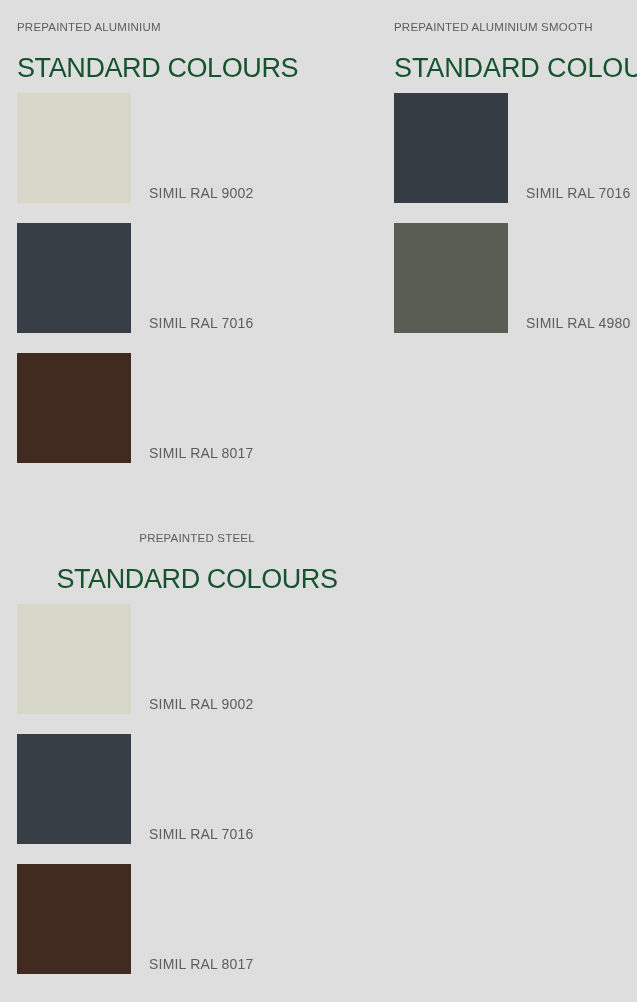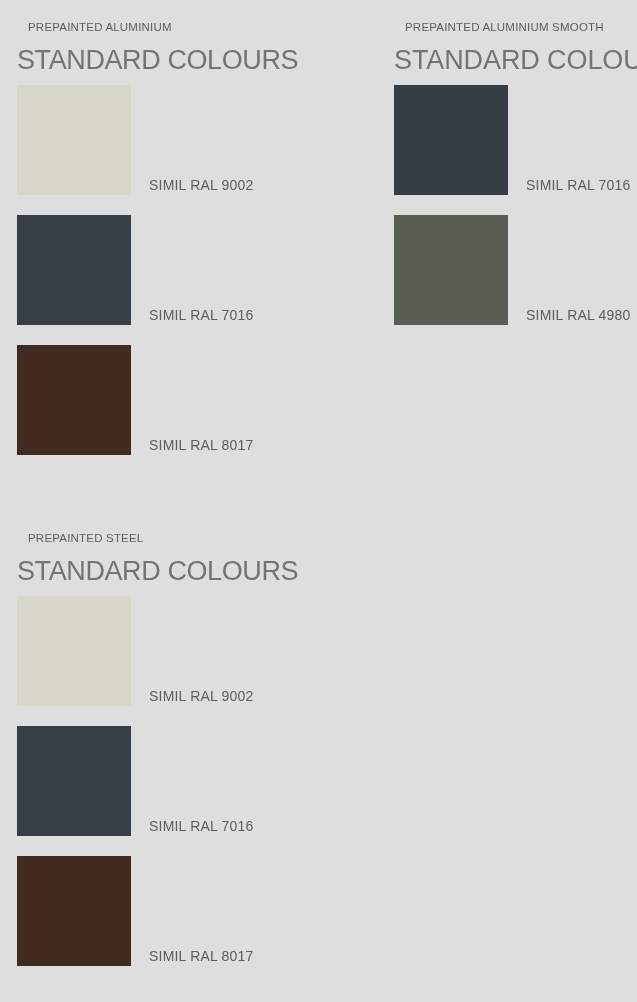--- a/index.html
+++ b/index.html
@@ -26,29 +26,28 @@
   .section {
     position: absolute;
   }
   .section-eyebrow {
     font-size: 11.5px;
     letter-spacing: 0.2px;
     color: #5d5d5d;
     font-weight: 400;
     line-height: 14px;
     white-space: nowrap;
-    margin-left: 11px;
   }
   .section-title {
     font-size: 27px;
     font-weight: 400;
-    color: #737373;
+    color: #14532d;
     letter-spacing: -0.4px;
     line-height: 32px;
-    margin-top: 10px;
+    margin-top: 18px;
     white-space: nowrap;
   }
 
   
   .swatch-list {
     margin-top: 9px;
   }
   .swatch-row {
     position: relative;
     height: 130px;
@@ -67,21 +66,21 @@
     font-size: 14px;
     letter-spacing: 0.2px;
     color: #5d5d5d;
     line-height: 14px;
     white-space: nowrap;
   }
 
   
   #section-0 { left: 17px; top: 20px;  width: 360px; }
   #section-1 { left: 394px; top: 20px; width: 273px; }
-  #section-2 { left: 17px; top: 531px; width: 360px; }
+  #section-2 { left: 17px; top: 531px; width: 360px; text-align: center; }
 
   
   #section-1 .section-title { letter-spacing: -0.1px; }
 </style>
 </head>
 <body style="background: rgb(222, 222, 222);">
 
 <div class="page">
 
   <div class="section" id="section-0">

